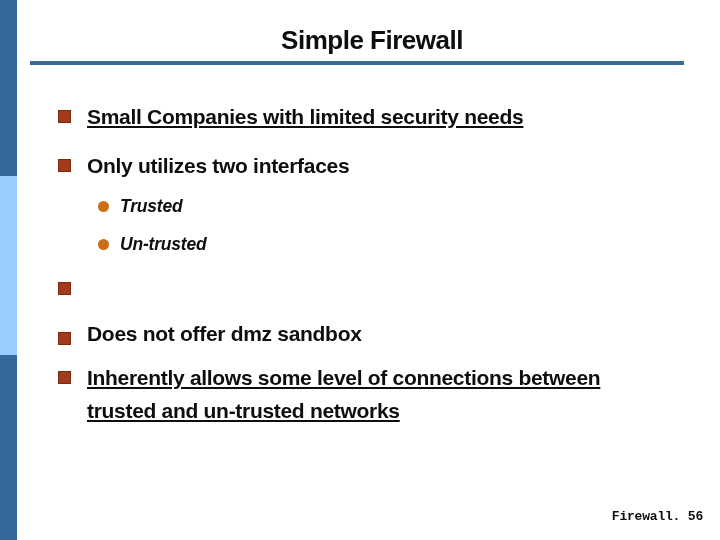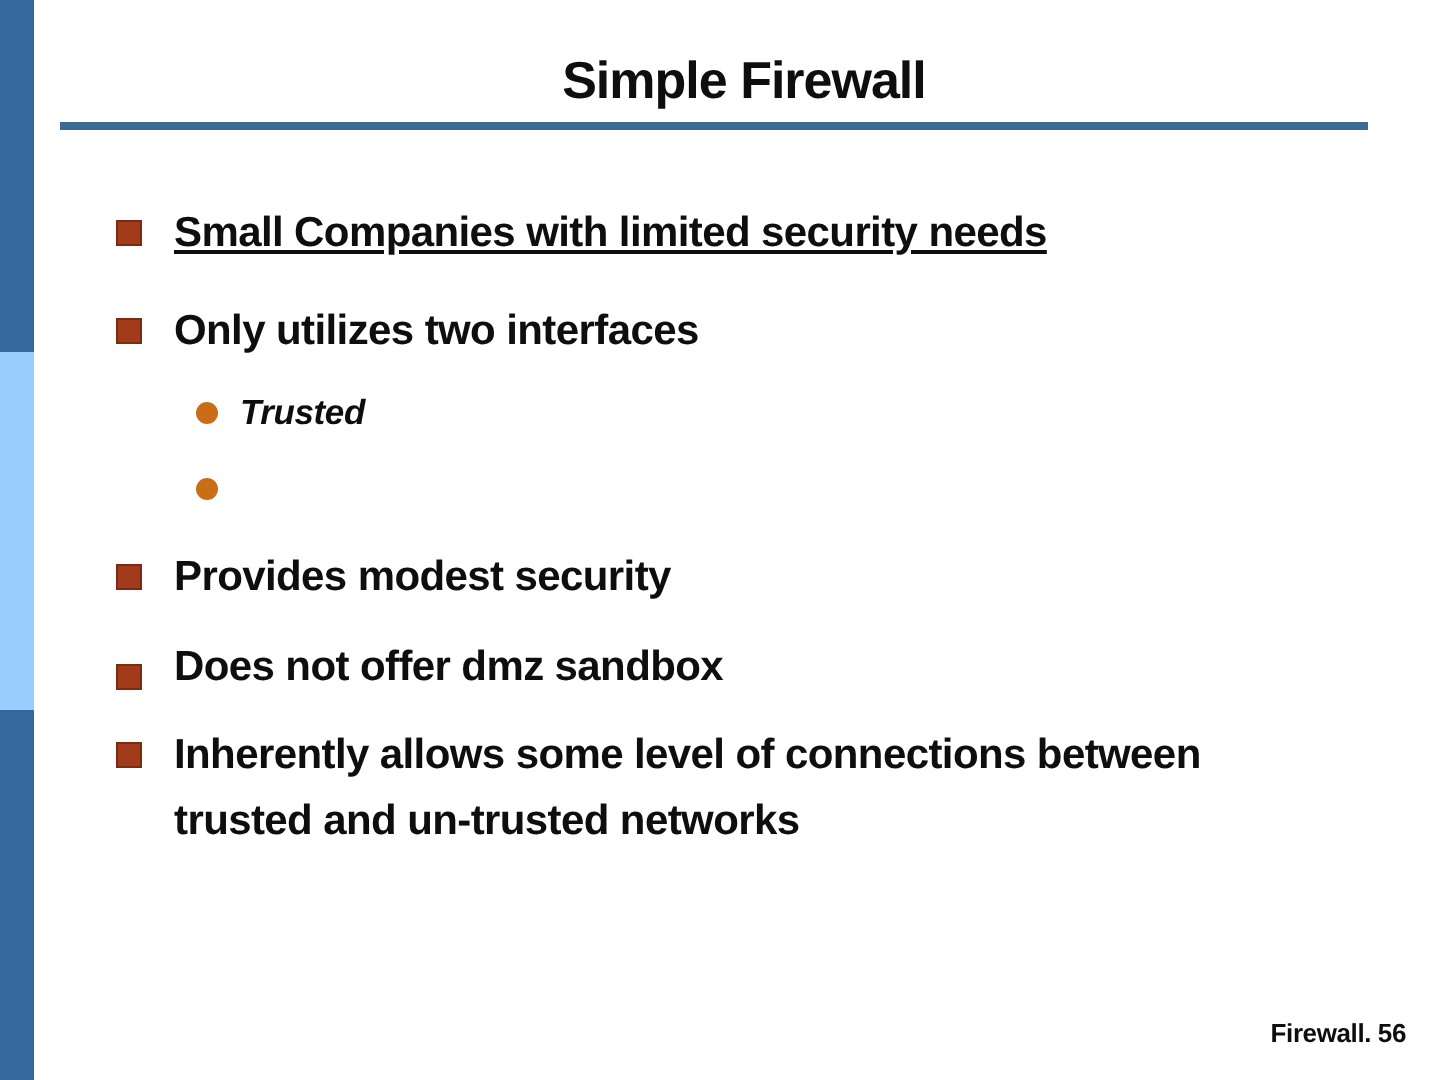--- a/index.html
+++ b/index.html
@@ -47,20 +47,21 @@
   .dot{
     width:11px;height:11px;margin-top:6px;flex:0 0 auto;border-radius:50%;
     background:var(--bullet-circle,#C96E17);
   }
 
   
   .footer{
     position:absolute;top:509px;right:17px;
     font-size:13px;font-weight:bold;letter-spacing:-0.2px;
     color:var(--text,#0E0E0E);
+    font-family:Liberation Mono, monospace;
   }
 </style>
 </head>
 <body style="--accent-bar-dark: #35689D; --accent-bar-light: #99CCFF; --title-rule: #3B6A94; --bullet-square: #A23A1C; --bullet-square-border: #7C2B11; --bullet-circle: #C96E17; --text: #0E0E0E;">
 
 <div class="bar top"></div>
 <div class="bar mid"></div>
 <div class="bar bot"></div>
 
 <div class="title">Simple Firewall</div>
@@ -74,28 +75,28 @@
     <div class="row lvl1" style="top: 149px;">
       <span class="sq"></span>
       <span class="txt">Only utilizes two interfaces</span>
     </div>
     <div class="row lvl2" style="top: 195px;">
       <span class="dot"></span>
       <span class="txt">Trusted</span>
     </div>
     <div class="row lvl2" style="top: 233px;">
       <span class="dot"></span>
+      <span class="txt">Un-trusted</span>
     </div>
     <div class="row lvl1" style="top: 272px;">
       <span class="sq"></span>
-      <span class="txt">Provides modest security</span>
     </div>
     <div class="row lvl1" style="top: 317px; align-items: center;">
       <span class="sq"></span>
       <span class="txt">Does not offer dmz sandbox</span>
     </div>
-    <div class="row lvl1" style="top: 361px;">
+    <div class="row lvl1" style="top: 361px; text-decoration: underline;">
       <span class="sq"></span>
       <span class="txt">Inherently allows some level of connections between trusted and un-trusted networks</span>
     </div>
   </div>
 
 <div class="footer">Firewall. 56</div>
 
 </body></html>

